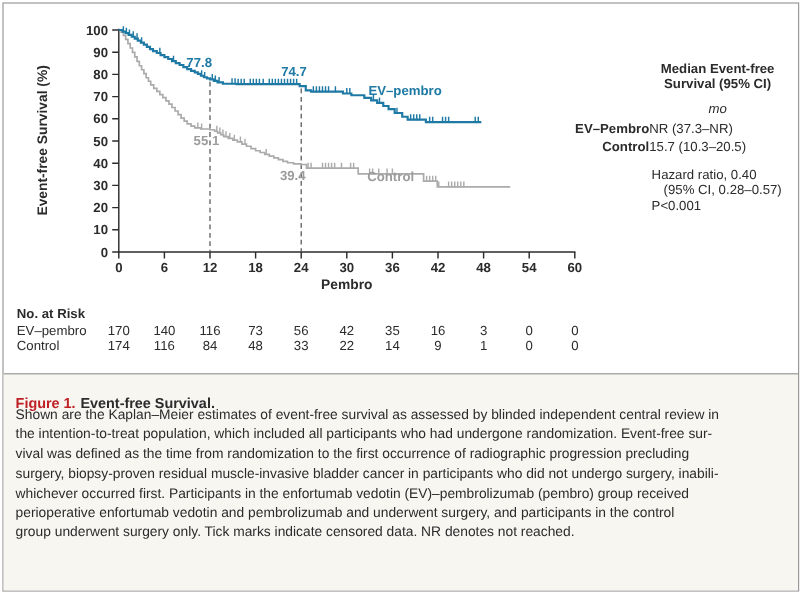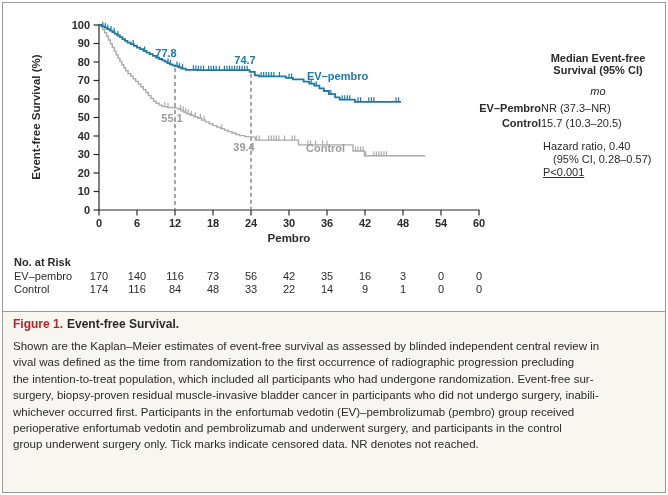--- a/index.html
+++ b/index.html
@@ -24,32 +24,32 @@
   .stats-header{left:513px;top:49px;width:164px;text-align:center;font-size:11px;
                 font-weight:bold;line-height:12px;}
   .stats-mo{left:513px;top:82px;width:164px;text-align:center;font-size:11px;font-style:italic;}
   .stats-row{left:448px;display:flex;font-size:11px;}
   #stats-row-0{top:99px;}
   #stats-row-1{top:114px;}
   .stats-row .grp{width:90px;text-align:right;font-weight:bold;}
   .stats-row .val{width:114px;}
   .hz1{left:540px;top:137px;font-size:11px;}
   .hz2{left:550px;top:150px;font-size:11px;}
-  .pv{left:540px;top:163px;font-size:11px;text-decoration:underline;}
+  .pv{left:540px;top:163px;font-size:11px;}
   
   .risk-title{left:11px;top:253px;font-size:11px;font-weight:bold;}
   .risk-row{left:0;width:520px;height:13px;font-size:11px;}
   #risk-row-0{top:267px;}
   #risk-row-1{top:280px;}
   .risk-label{position:absolute;left:11px;top:0;}
   .risk-count{position:absolute;top:0;width:40px;text-align:center;}
   
   .caption-bg{left:0;top:308px;width:662px;height:181px;background:#f8f6f1;
               border-top:1px solid #9a9a9a;box-sizing:border-box;}
-  .fig-title{left:10px;top:314px;font-size:12px;font-weight:bold;}
+  .fig-title{left:10px;top:326px;font-size:12px;font-weight:bold;}
   .fig-title .fig-label{color:#BE2026;margin-right:4px;}
   .caption-lines{left:10px;top:335px;width:648px;font-size:11.5px;line-height:16.4px;}
   .caption-line{white-space:nowrap;}
   svg text.ticklab{font-family:"Liberation Sans",sans-serif;font-size:11px;font-weight:bold;fill:#2b2b2b;}
 </style>
 </head>
 <body>
 
 <div id="canvas">
   <div id="figure-box">
@@ -257,21 +257,21 @@
         <span class="risk-count" style="left: 418px;">0</span>
         <span class="risk-count" style="left: 456px;">0</span>
       </div>
 
     <div class="abs caption-bg"></div>
     <div class="abs fig-title">
       <span class="fig-label">Figure 1.</span><span>Event-free Survival.</span>
     </div>
     <div class="abs caption-lines">
       <div class="caption-line">Shown are the Kaplan–Meier estimates of event-free survival as assessed by blinded independent central review in</div>
+      <div class="caption-line">the intention-to-treat population, which included all participants who had undergone randomization. Event-free sur-</div>
       <div class="caption-line">vival was defined as the time from randomization to the first occurrence of radiographic progression precluding</div>
-      <div class="caption-line">the intention-to-treat population, which included all participants who had undergone randomization. Event-free sur-</div>
       <div class="caption-line">surgery, biopsy-proven residual muscle-invasive bladder cancer in participants who did not undergo surgery, inabili-</div>
       <div class="caption-line">whichever occurred first. Participants in the enfortumab vedotin (EV)–pembrolizumab (pembro) group received</div>
       <div class="caption-line">perioperative enfortumab vedotin and pembrolizumab and underwent surgery, and participants in the control</div>
       <div class="caption-line">group underwent surgery only. Tick marks indicate censored data. NR denotes not reached.</div>
     </div>
   </div>
 </div>
 
 </body></html>

